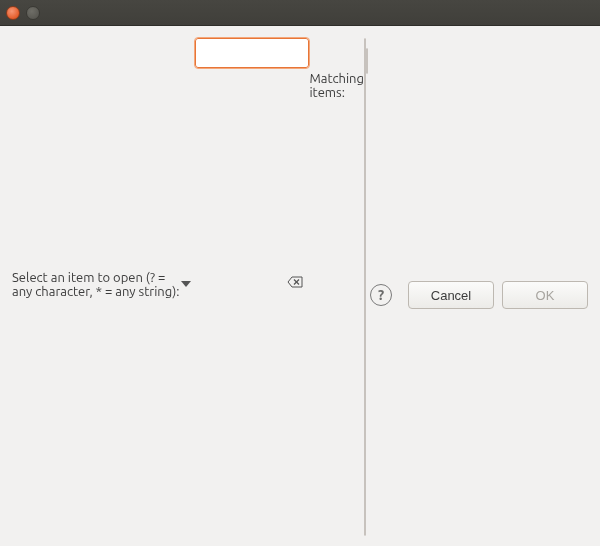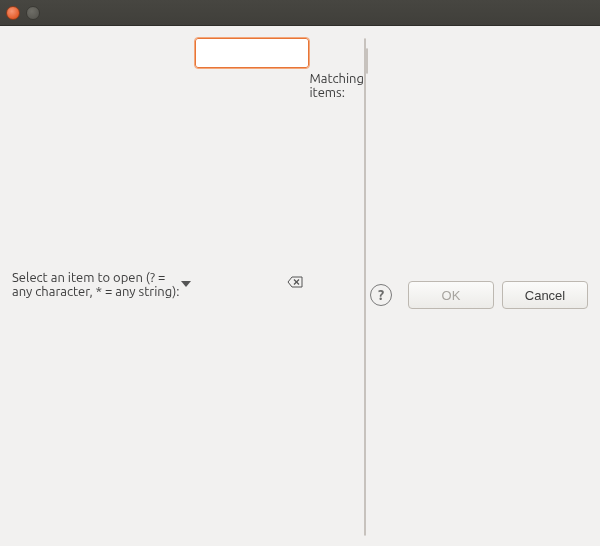--- a/index.html
+++ b/index.html
@@ -169,17 +169,17 @@
 
   <div class="list-box"></div>
 
   <div class="status-box">
     <span></span>
   </div>
 
   <div class="footer">
     <span class="help-icon">?</span>
     <span class="footer-spacer"></span>
+    <button class="dlg-btn">Cancel</button>
     <button class="dlg-btn" disabled="">OK</button>
-    <button class="dlg-btn">Cancel</button>
   </div>
 
 </div>
 
 </body></html>

